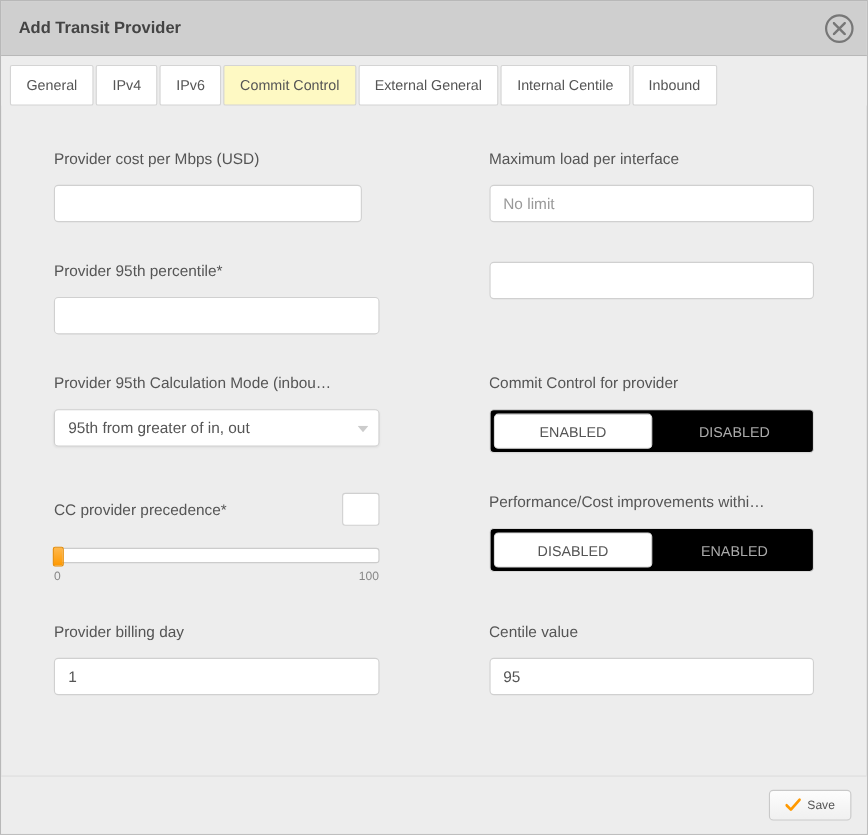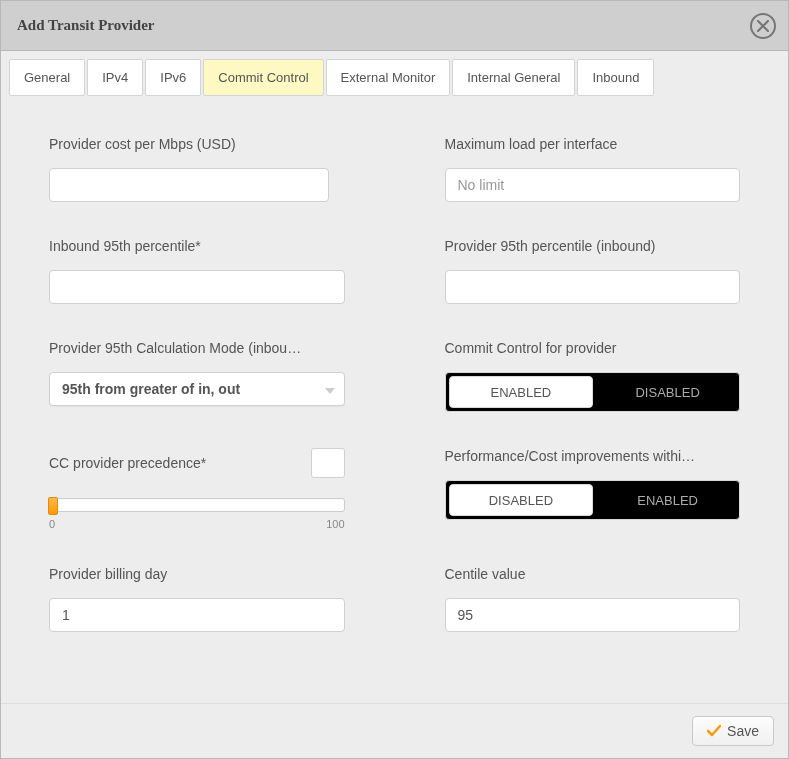--- a/index.html
+++ b/index.html
@@ -28,21 +28,20 @@
       display: flex;
       align-items: center;
       justify-content: space-between;
       padding: 0 12px 0 16px;
       border-bottom: 1px solid #b8b8b8;
     }
     .dialog-title {
       font-size: 15px;
       font-weight: bold;
       color: #444;
-      font-family: Liberation Serif, serif;
     }
     .close-btn {
       width: 26px;
       height: 26px;
       border: 2px solid #777;
       border-radius: 50%;
       display: flex;
       align-items: center;
       justify-content: center;
       cursor: pointer;
@@ -117,21 +116,20 @@
       border: 1px solid #d0d0d0;
       border-radius: 4px;
       padding: 0 32px 0 12px;
       font-size: 14px;
       color: #555;
       background: #fff;
       display: flex;
       align-items: center;
       cursor: pointer;
       box-shadow: 0 1px 2px rgba(0,0,0,0.05);
-      font-weight: bold;
     }
     .select-arrow {
       position: absolute;
       right: 10px;
       top: 50%;
       transform: translateY(-50%);
       pointer-events: none;
     }
     .toggle-group {
       display: flex;
@@ -211,21 +209,21 @@
       background: #ededed;
     }
     .save-btn {
       display: flex;
       align-items: center;
       gap: 6px;
       padding: 6px 14px;
       border: 1px solid #c9c9c9;
       border-radius: 4px;
       background: linear-gradient(to bottom, #fdfdfd, #f0f0f0);
-      font-size: 14px;
+      font-size: 11px;
       color: #555;
       cursor: pointer;
     }
     .save-btn svg {
       width: 14px;
       height: 14px;
     }
     .field-cost .text-input {
       width: 280px;
     }
@@ -242,44 +240,43 @@
         <path d="M1 1 L11 11 M11 1 L1 11" stroke="#777" stroke-width="2.2" fill="none" stroke-linecap="round"></path>
       </svg>
     </div>
   </div>
 
   <div class="tab-bar">
     <div class="tab">General</div>
     <div class="tab">IPv4</div>
     <div class="tab">IPv6</div>
     <div class="tab active">Commit Control</div>
-    <div class="tab">External Monitor</div>
-    <div class="tab">Internal General</div>
+    <div class="tab">External General</div>
+    <div class="tab">Internal Centile</div>
     <div class="tab">Inbound</div>
   </div>
 
   <div class="content">
 
     <div class="field field-cost">
       <div class="field-label">Provider cost per Mbps (USD)</div>
       <input type="text" class="text-input" value="" style="">
     </div>
 
     <div class="field">
       <div class="field-label">Maximum load per interface</div>
       <input type="text" class="text-input" placeholder="No limit" style="">
     </div>
 
     <div class="field">
-      <div class="field-label">Inbound 95th percentile*</div>
+      <div class="field-label">Provider 95th percentile*</div>
       <input type="text" class="text-input" value="" style="">
     </div>
 
     <div class="field">
-      <div class="field-label">Provider 95th percentile (inbound)</div>
       <input type="text" class="text-input" value="" style="">
     </div>
 
     <div class="field">
       <div class="field-label">Provider 95th Calculation Mode (inbou…</div>
       <div class="select-wrapper">
         <div class="select-display">95th from greater of in, out</div>
         <div class="select-arrow">
           <svg width="10" height="6" viewBox="0 0 10 6">
               <path d="M0 0 L5 6 L10 0 Z" fill="#ccc"></path>

